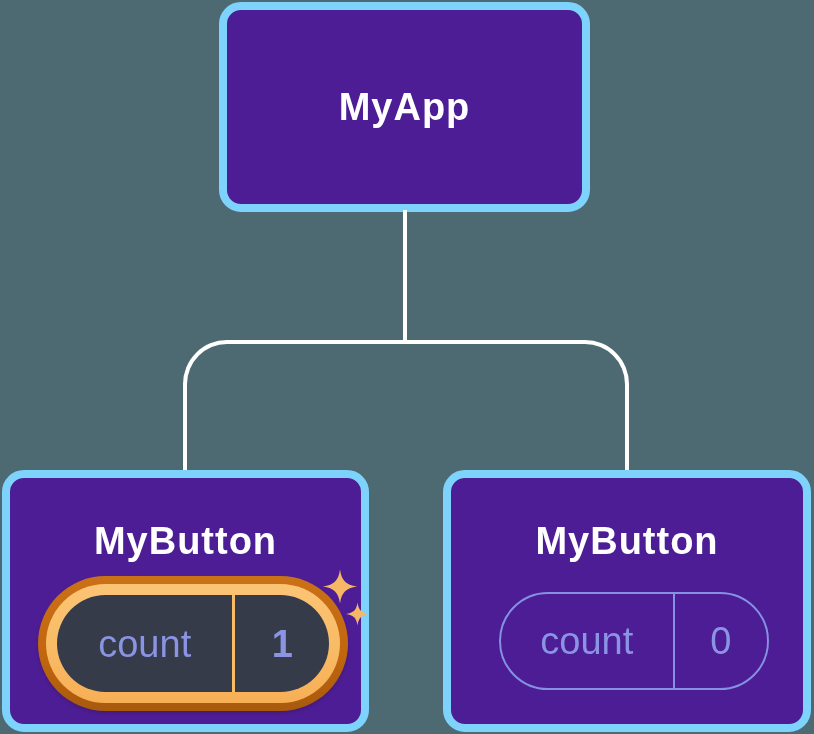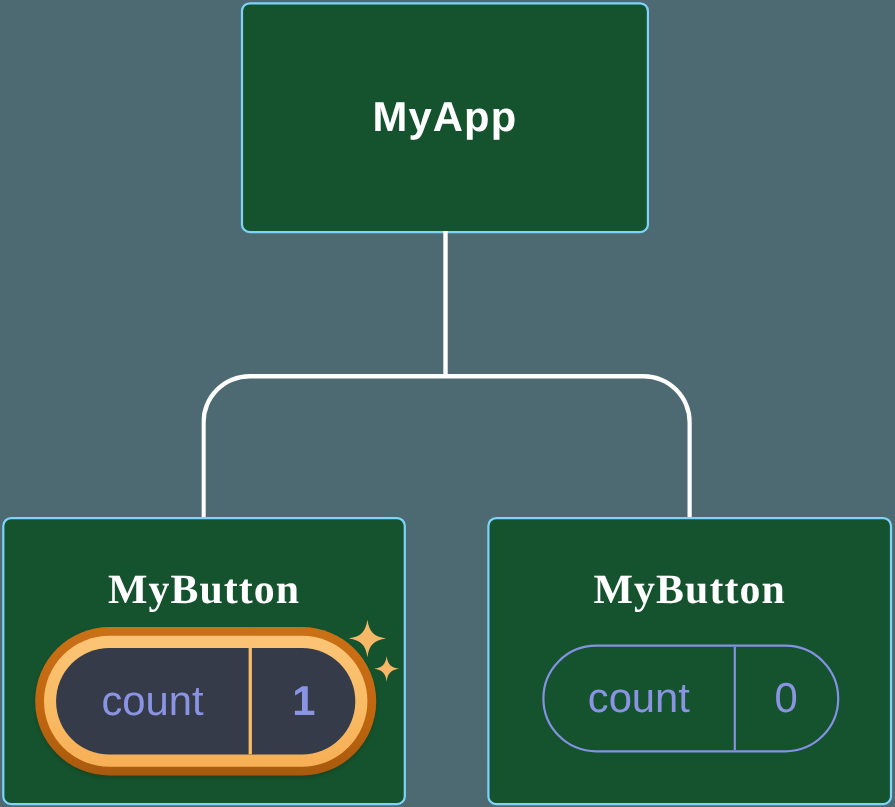--- a/index.html
+++ b/index.html
@@ -11,43 +11,42 @@
     position: relative;
     width: 814px;
     height: 734px;
     background: #4D6A72;
     overflow: hidden;
   }
   
   .node {
     position: absolute;
     box-sizing: border-box;
-    background: #14532d;
-    border: 2px solid #7dd3fc;
-    border-radius: 8px;
+    background: #4c1d95;
+    border: 8px solid #7dd3fc;
+    border-radius: 22px;
   }
   .root-node {
     left: 219px; top: 2px;
     width: 371px; height: 210px;
     display: flex; align-items: center; justify-content: center;
   }
   .child-left  { left: 2px;   top: 470px; width: 367px; height: 262px; }
   .child-right { left: 443px; top: 470px; width: 368px; height: 262px; }
   .node-title {
     color: #FFFFFF;
     font-size: 38px;
     font-weight: 600;
     letter-spacing: 1px;
     white-space: nowrap;
   }
   .child-title {
     position: absolute;
     top: 42px; left: 0; width: 100%;
     text-align: center;
-    font-family: Liberation Serif, serif;
   }
   
   .stem {
     position: absolute;
     left: 403px; top: 210px;
     width: 4px; height: 132px;
     background: #FFFFFF;
   }
   .bracket {
     position: absolute;

